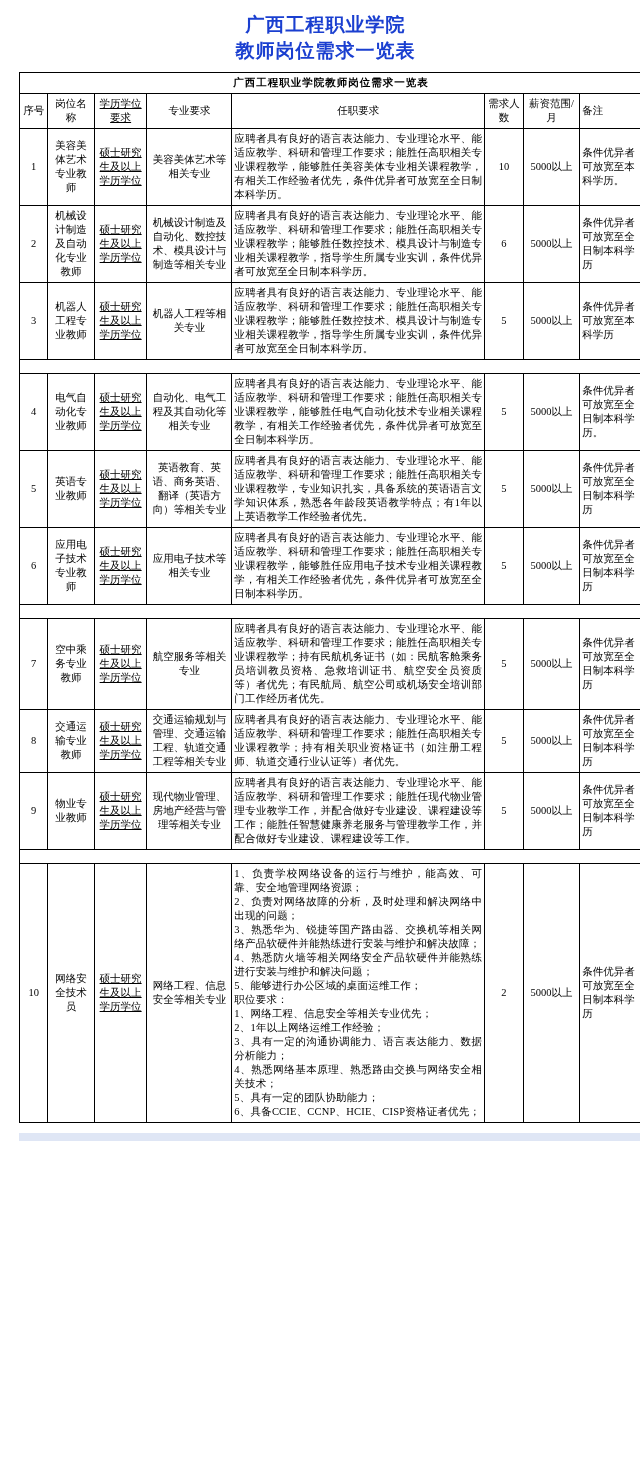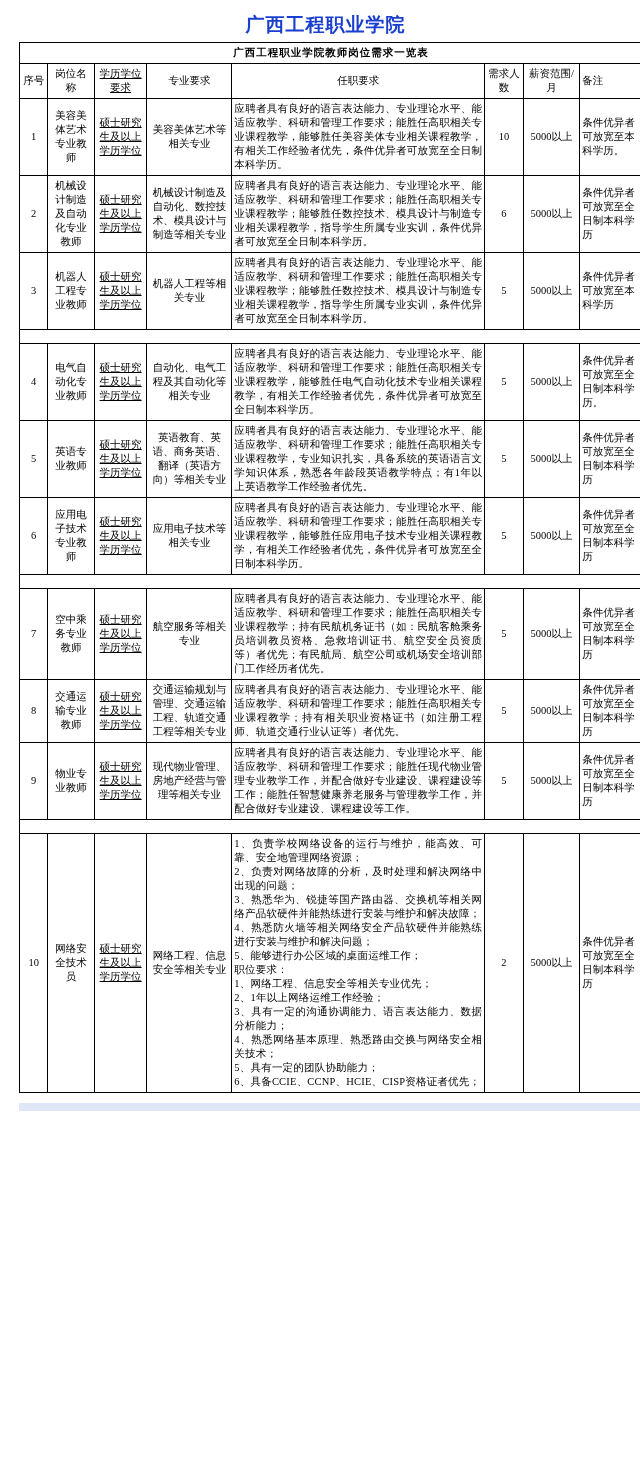--- a/index.html
+++ b/index.html
@@ -94,20 +94,21 @@
     margin-top: 10px;
   }
 </style>
 </head>
 <body>
 
 <div class="page">
 
   <div class="doc-title">
     <span class="line1">广西工程职业学院</span>
+    <span class="line2">教师岗位需求一览表</span>
   </div>
 
   <table class="main">
     <colgroup>
       <col class="c-seq">
         <col class="c-post">
         <col class="c-edu">
         <col class="c-major">
       <col class="c-req">
         <col class="c-num">

